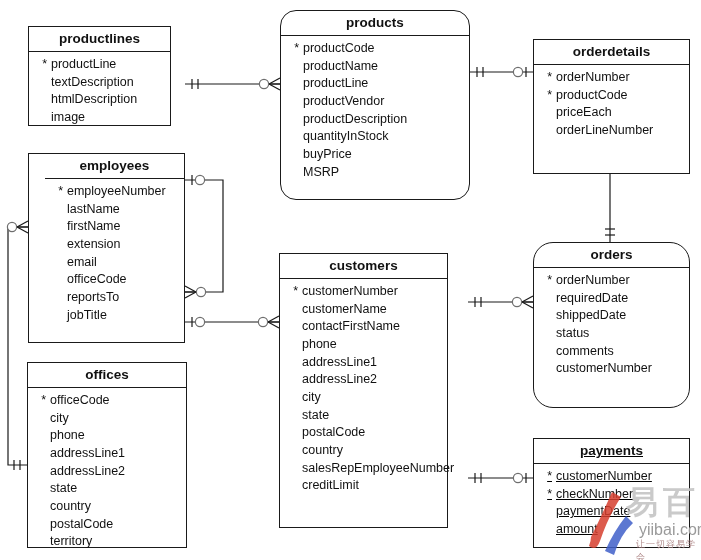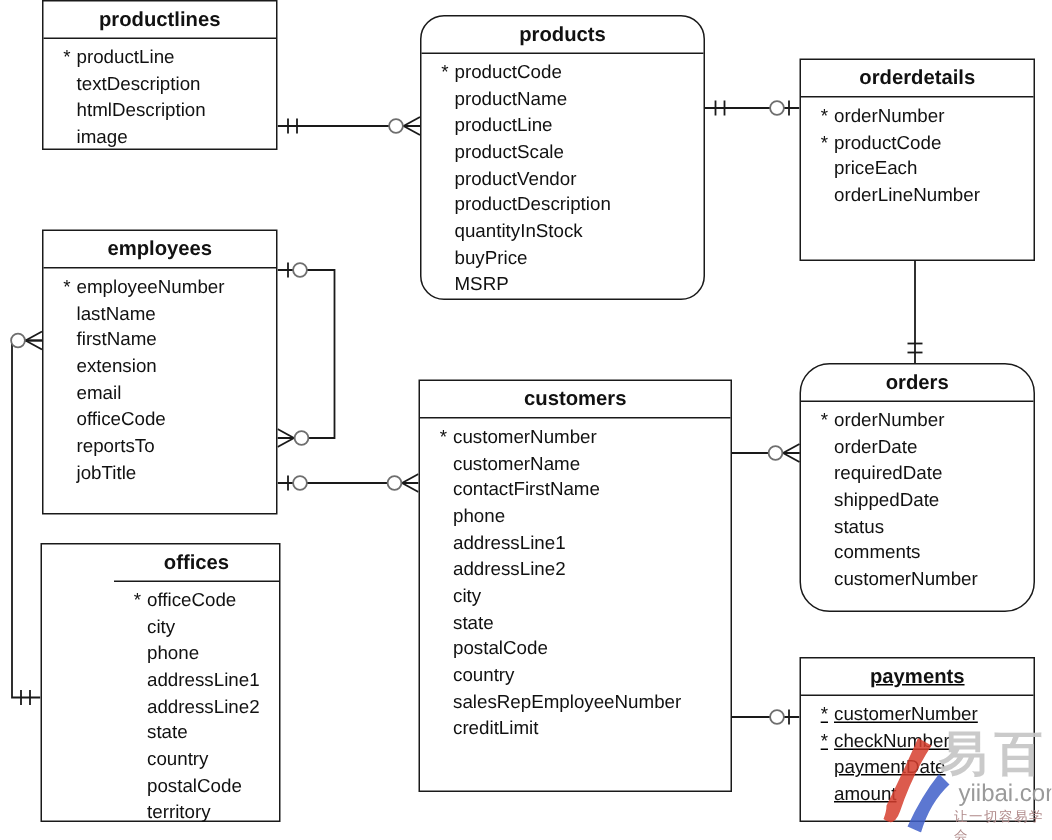--- a/index.html
+++ b/index.html
@@ -95,21 +95,21 @@
       </g>
       <g>
         <polyline points="468,478 533,478" fill="none" stroke="#1a1a1a" stroke-width="1.2"></polyline>
         <line x1="475" y1="473" x2="475" y2="483" stroke="#1a1a1a" stroke-width="1.2"></line>
         <line x1="481" y1="473" x2="481" y2="483" stroke="#1a1a1a" stroke-width="1.2"></line>
         <line x1="526" y1="483" x2="526" y2="473" stroke="#1a1a1a" stroke-width="1.2"></line>
         <circle cx="518" cy="478" r="4.6" fill="#ffffff" stroke="#6e6e6e" stroke-width="1.2"></circle>
       </g>
     </svg>
   <div id="tables-layer">
-      <div class="table-box" style="left: 28px; top: 0; width: 157px; height: 100px;">
+      <div class="table-box" style="left: 28px; top: 26px; width: 143px; height: 100px;">
         <div class="table-title">productlines</div>
         <div class="table-fields">
           <div class="field-row">
             <span class="pk">*</span>
             <span class="field-label">productLine</span>
           </div>
           <div class="field-row">
             <span class="pk"></span>
             <span class="field-label">textDescription</span>
           </div>
@@ -133,24 +133,20 @@
           <div class="field-row">
             <span class="pk"></span>
             <span class="field-label">productName</span>
           </div>
           <div class="field-row">
             <span class="pk"></span>
             <span class="field-label">productLine</span>
           </div>
           <div class="field-row">
             <span class="pk"></span>
-            <span class="field-label">productScale</span>
-          </div>
-          <div class="field-row">
-            <span class="pk"></span>
             <span class="field-label">productVendor</span>
           </div>
           <div class="field-row">
             <span class="pk"></span>
             <span class="field-label">productDescription</span>
           </div>
           <div class="field-row">
             <span class="pk"></span>
             <span class="field-label">quantityInStock</span>
           </div>
@@ -178,21 +174,21 @@
           <div class="field-row">
             <span class="pk"></span>
             <span class="field-label">priceEach</span>
           </div>
           <div class="field-row">
             <span class="pk"></span>
             <span class="field-label">orderLineNumber</span>
           </div>
         </div>
       </div>
-      <div class="table-box" style="left: 28px; top: 153px; width: 157px; height: 190px;">
+      <div class="table-box" style="left: 28px; top: 153px; width: 157px; height: 190px; padding-left: 16px;">
         <div class="table-title">employees</div>
         <div class="table-fields">
           <div class="field-row">
             <span class="pk">*</span>
             <span class="field-label">employeeNumber</span>
           </div>
           <div class="field-row">
             <span class="pk"></span>
             <span class="field-label">lastName</span>
           </div>
@@ -215,21 +211,21 @@
           <div class="field-row">
             <span class="pk"></span>
             <span class="field-label">reportsTo</span>
           </div>
           <div class="field-row">
             <span class="pk"></span>
             <span class="field-label">jobTitle</span>
           </div>
         </div>
       </div>
-      <div class="table-box" style="left: 279px; top: 253px; width: 209px; height: 275px;">
+      <div class="table-box" style="left: 279px; top: 253px; width: 169px; height: 275px;">
         <div class="table-title">customers</div>
         <div class="table-fields">
           <div class="field-row">
             <span class="pk">*</span>
             <span class="field-label">customerNumber</span>
           </div>
           <div class="field-row">
             <span class="pk"></span>
             <span class="field-label">customerName</span>
           </div>
@@ -277,45 +273,41 @@
       </div>
       <div class="table-box" style="left: 533px; top: 242px; width: 157px; height: 166px; border-radius: 20px;">
         <div class="table-title">orders</div>
         <div class="table-fields">
           <div class="field-row">
             <span class="pk">*</span>
             <span class="field-label">orderNumber</span>
           </div>
           <div class="field-row">
             <span class="pk"></span>
-            <span class="field-label">orderDate</span>
-          </div>
-          <div class="field-row">
-            <span class="pk"></span>
             <span class="field-label">requiredDate</span>
           </div>
           <div class="field-row">
             <span class="pk"></span>
             <span class="field-label">shippedDate</span>
           </div>
           <div class="field-row">
             <span class="pk"></span>
             <span class="field-label">status</span>
           </div>
           <div class="field-row">
             <span class="pk"></span>
             <span class="field-label">comments</span>
           </div>
           <div class="field-row">
             <span class="pk"></span>
             <span class="field-label">customerNumber</span>
           </div>
         </div>
       </div>
-      <div class="table-box" style="left: 27px; top: 362px; width: 160px; height: 186px; padding-left: 48px;">
+      <div class="table-box" style="left: 27px; top: 362px; width: 160px; height: 186px;">
         <div class="table-title">offices</div>
         <div class="table-fields">
           <div class="field-row">
             <span class="pk">*</span>
             <span class="field-label">officeCode</span>
           </div>
           <div class="field-row">
             <span class="pk"></span>
             <span class="field-label">city</span>
           </div>

